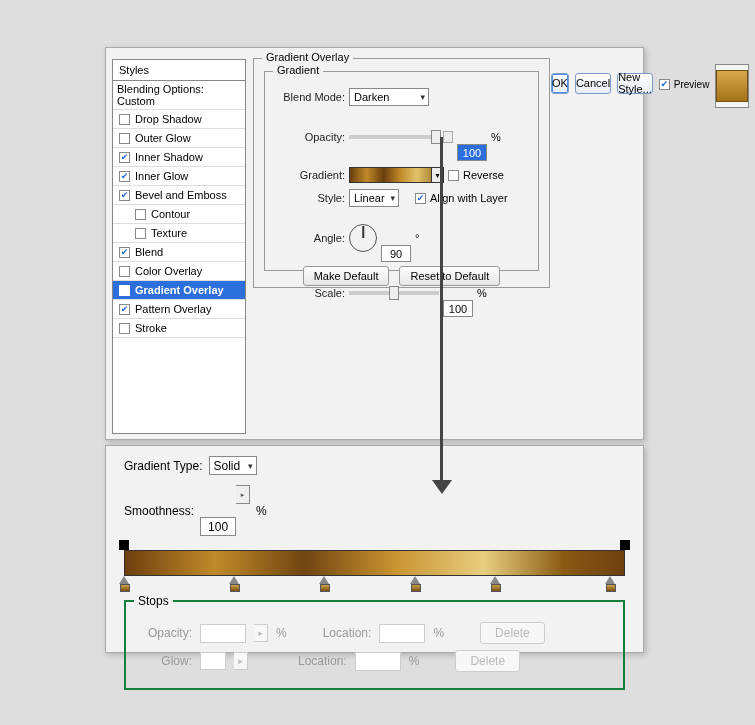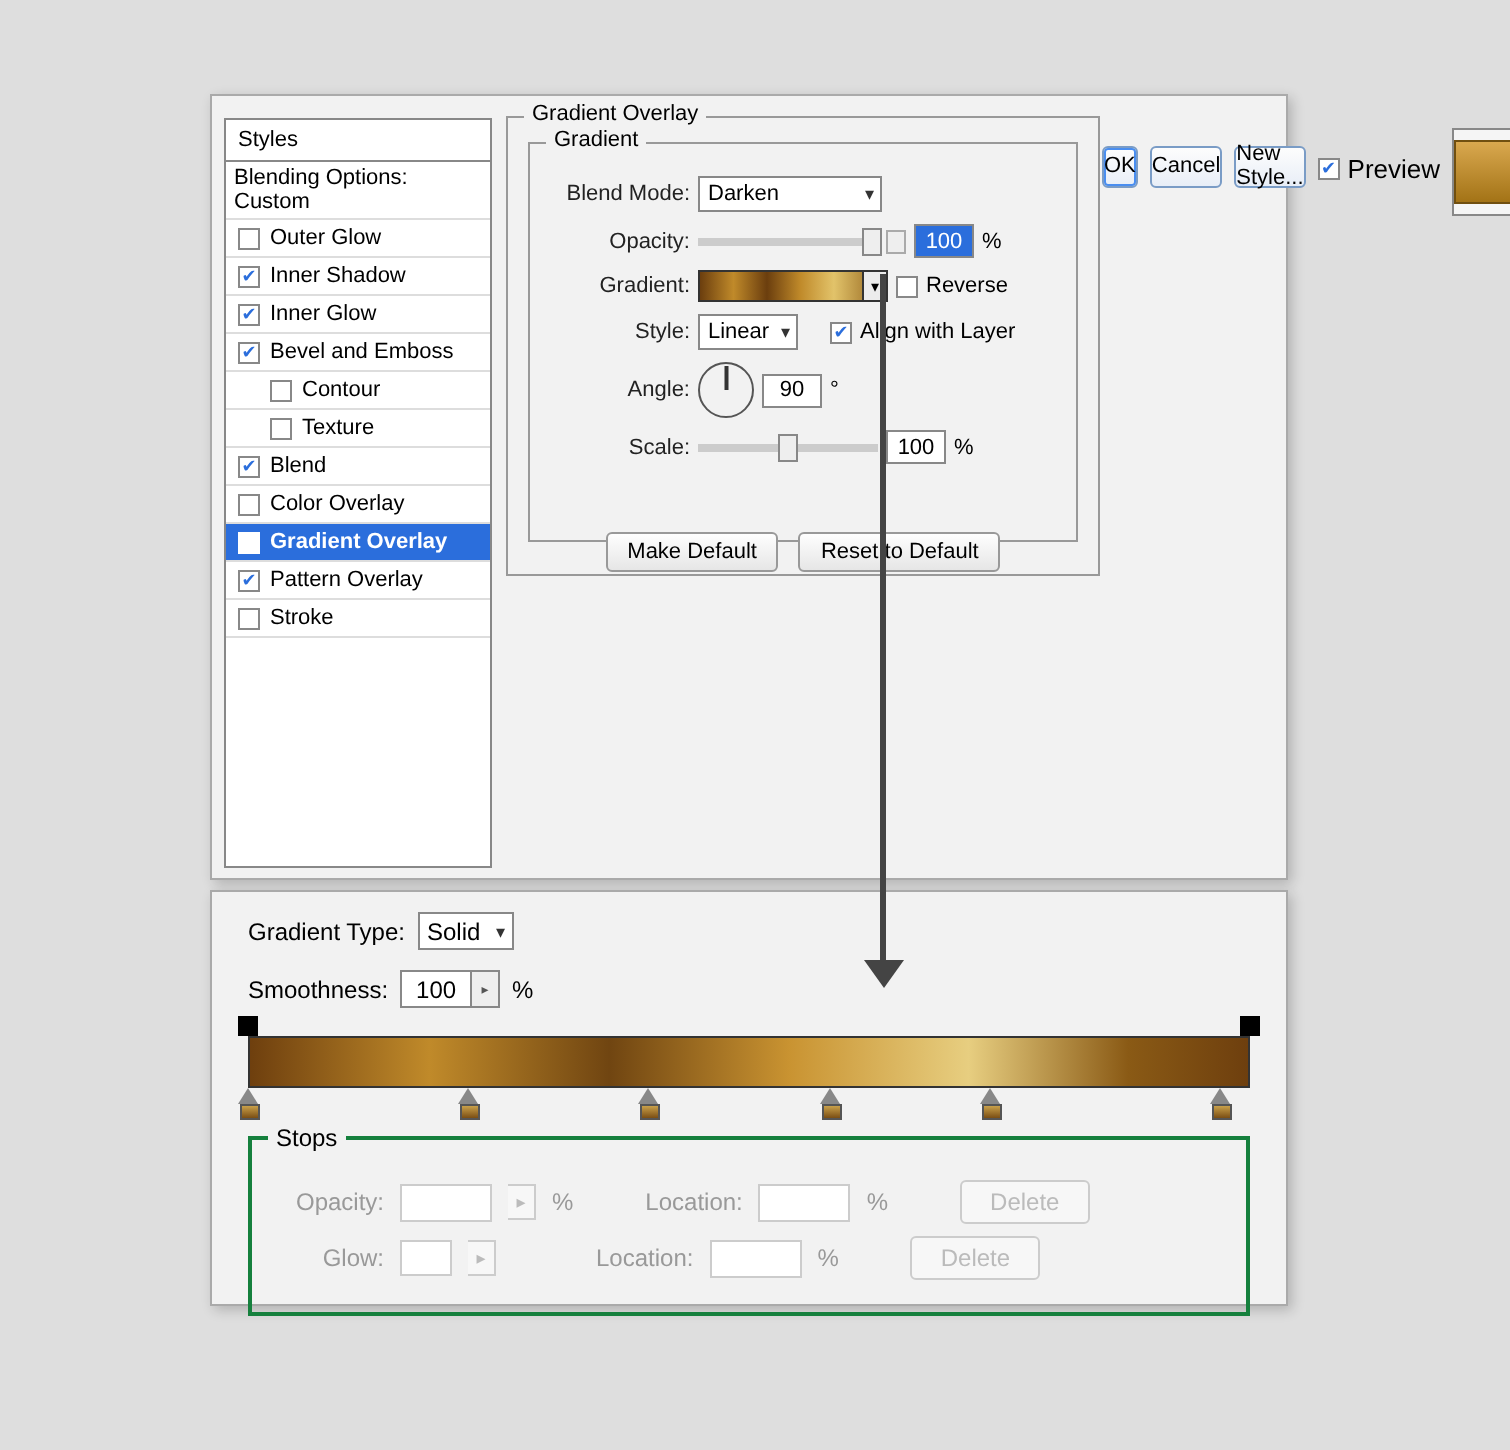--- a/index.html
+++ b/index.html
@@ -11,34 +11,34 @@
   .style-row.blend { font-size:11px; padding:2px 4px;}
   .style-row.sub { padding-left:22px;}
   .style-row.selected { background:#2b6edc; color:#fff; font-weight:bold;}
   .chk { width:11px; height:11px; border:1px solid #888; background:#fff; display:inline-flex; align-items:center; justify-content:center; font-size:9px; color:#2b6edc;}
   .chk.on::after { content:"✔"; }
   .chk.onw { border-color:#fff;}
   .chk.onw::after { content:"✔"; color:#fff;}
   .right-panel { position:absolute; right:7px; top:10px; width:85px; display:flex; gap:6px; align-items:center;}
   .btn { width:80px; height:21px; border:1px solid #7a9cc6; border-radius:3px; background:linear-gradient(#fdfdfd,#e8eef7); font-size:11px; display:flex; align-items:center; justify-content:center; cursor:default;}
   .btn.ok { box-shadow:0 0 0 1px #4a8ef0 inset;}
-  .preview-row { display:flex; align-items:center; gap:4px; font-size:13px; margin-top:2px;}
+  .preview-row { display:flex; align-items:center; gap:4px; font-size:10px; margin-top:2px;}
   .preview-thumb { width:44px; height:44px; border:1px solid #888; background:#f5f5f5; display:flex; align-items:center; justify-content:center; margin-top:6px;}
   .thumb-inner{width:32px;height:32px;background:linear-gradient(#d9a84f,#a37316);border:1px solid #704f10;}
   .gradient-pane { position:absolute; left:147px; top:10px; width:297px; height:375px; }
   .fieldset{ position:relative; border:1px solid #999; padding:10px; background:#f2f2f2; }
   .legend{ position:absolute; top:-8px; left:8px; background:#f2f2f2; padding:0 4px; font-size:11px;}
   .inner-field{ margin-top:2px; border:1px solid #999; padding:10px 8px 16px 8px; position:relative; }
   .row{ display:flex; align-items:center; font-size:11px; margin:6px 0; gap:4px;}
   .lbl{ width:72px; text-align:right; color:#222;}
   .sel{ border:1px solid #888; background:#fff; height:18px; font-size:11px; padding:0 16px 0 4px; position:relative; display:inline-flex; align-items:center;}
   .sel::after{ content:"▾"; position:absolute; right:3px; font-size:9px; color:#333;}
   .slider{ width:90px; height:4px; background:#ccc; position:relative;}
   .slider .hnd{position:absolute; top:-5px; width:10px; height:14px; background:#eee; border:1px solid #888;}
-  .numbox{ width:30px; height:17px; border:1px solid #888; background:#fff; font-size:11px; text-align:center; display:inline-flex; align-items:center; justify-content:center;}
+  .numbox{ width:30px; height:17px; border:1px solid #888; background:#fff; font-size:11px; text-align:center; display:inline-flex; align-items:center; justify-content:center;margin-top:32px;}
   .numbox.hl{ background:#2b6edc; color:#fff;}
   .grad-swatch{ width:95px; height:16px; border:1px solid #333; background:linear-gradient(90deg,#6b3e0e 0%,#c08a2a 18%,#6b3e0e 36%,#c08a2a 54%,#e2c36a 72%,#8a5a15 100%); position:relative;}
   .grad-swatch .dd{position:absolute; right:-1px; top:-1px; bottom:-1px; width:13px; border:1px solid #333; background:#ececec; display:flex; align-items:center; justify-content:center; font-size:8px;}
   .angle-dial{ width:28px; height:28px; border:1.5px solid #555; border-radius:50%; position:relative;}
   .angle-dial::after{content:""; position:absolute; left:50%; top:50%; width:1.5px; height:12px; background:#333; transform:translate(-50%,-100%);}
   .btn2{ padding:3px 10px; border:1px solid #999; border-radius:3px; background:linear-gradient(#fefefe,#e6e6e6); font-size:11px;}
   
   .editor{ position:absolute; left:105px; top:445px; width:539px; height:208px; background:#f2f2f2; border:1px solid #aaa; box-shadow:2px 2px 6px rgba(0,0,0,.2); font-size:12px;}
   .ed-row{ display:flex; align-items:center; gap:6px; margin:10px 0 4px 18px; font-size:12px;}
   .ed-row .sel{font-size:12px;}
@@ -67,20 +67,24 @@
 <body>
 
 <div class="dialog">
 
   <div class="styles-panel">
     <div class="styles-header">Styles</div>
     <div class="style-row blend">Blending Options: Custom</div>
     <div id="styles-list">
         <div class="style-row">
           <span class="chk"></span>
+          <span>Drop Shadow</span>
+        </div>
+        <div class="style-row">
+          <span class="chk"></span>
           <span>Outer Glow</span>
         </div>
         <div class="style-row">
           <span class="chk on"></span>
           <span>Inner Shadow</span>
         </div>
         <div class="style-row">
           <span class="chk on"></span>
           <span>Inner Glow</span>
         </div>
@@ -120,21 +124,21 @@
   </div>
 
   <div class="gradient-pane">
     <div class="fieldset" style="height:230px;">
       <div class="legend">Gradient Overlay</div>
       <div class="inner-field" style="height:200px;">
         <div class="legend">Gradient</div>
 
         <div class="row">
           <span class="lbl">Blend Mode:</span>
-          <span class="sel" style="width:92px;">Darken</span>
+          <span class="sel" style="width:80px;">Darken</span>
         </div>
 
         <div class="row">
           <span class="lbl">Opacity:</span>
           <span class="slider">
               <span class="hnd" style="left:82px;"></span>
             </span>
           <span style="width:10px;height:12px;border:1px solid #aaa;background:#eee;"></span>
           <span class="numbox hl">100</span>
           <span>%</span>

